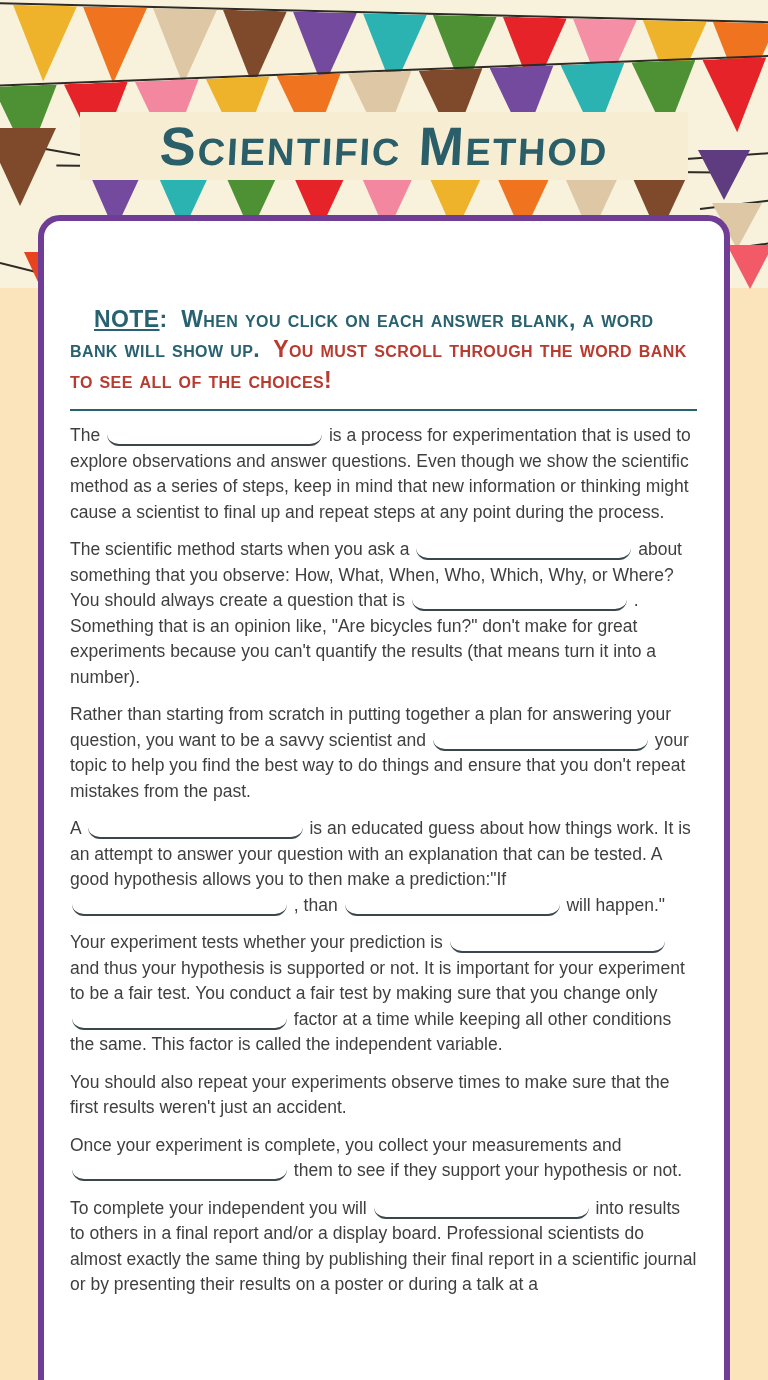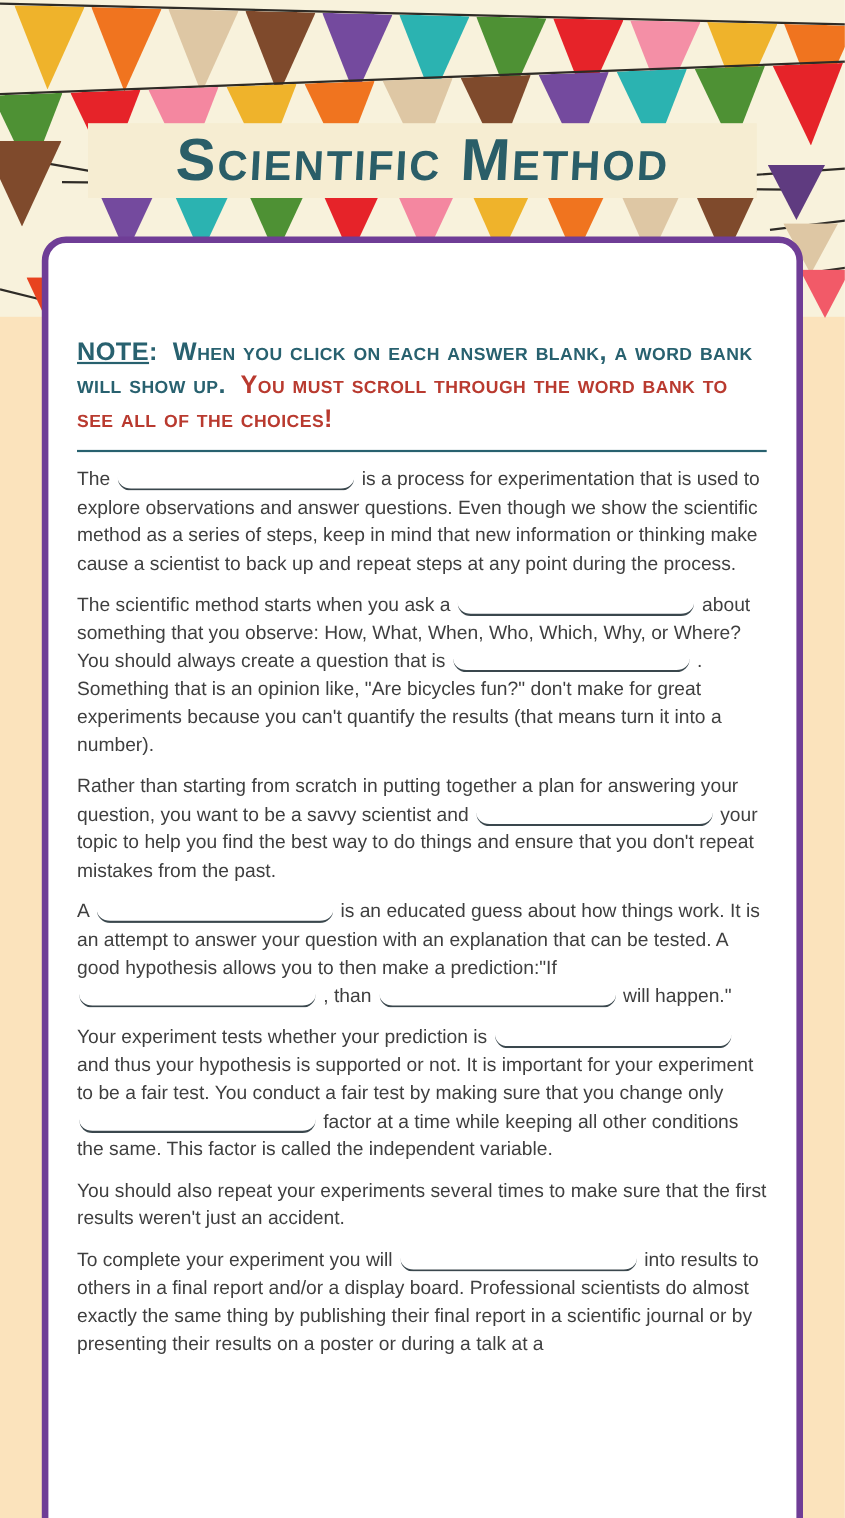--- a/index.html
+++ b/index.html
@@ -30,21 +30,21 @@
     background:#fff;border:6px solid var(--card-border,#6F3D96);
   }
   .instr-heading{
     color:var(--teal,#28616F);font-weight:700;font-variant:small-caps;
     font-size:23px;line-height:1.32;letter-spacing:.4px;white-space:pre-wrap;
   }
   .note{
     margin-top:9px;color:var(--teal,#28616F);font-weight:700;font-variant:small-caps;
     font-size:23px;line-height:1.32;letter-spacing:.4px;white-space:pre-wrap;
   }
-  .note .note-label{text-decoration:underline;}
+  .note .note-label{text-decoration:underline;margin-left:24px;}
   .note .warning{color:var(--red,#B93A2F);}
   .divider{margin-top:14px;border:none;border-top:2px solid var(--teal,#28616F);}
   .para{
     margin:12px 0 0 0;color:var(--body-text,#3F3F3F);
     font-size:17.5px;line-height:25.5px;letter-spacing:0;
   }
   .blank{
     display:inline-block;width:215px;height:12px;margin:0 2px;
     border-bottom:2px solid var(--blank-line,#3A474D);
     border-radius:0 0 12px 12px;vertical-align:-5px;cursor:pointer;
@@ -109,21 +109,22 @@
   </div>
 
 <div class="title-band" style="background: rgb(246, 237, 210);">
   <div class="title-text" style="color: rgb(42, 94, 104);">Scientific Method</div>
 </div>
 
 <div class="card" style="background: rgb(255, 255, 255);">
   <div class="note"><span class="note-label">NOTE</span><span>:  When you click on each answer blank, a word bank will show up.  </span><span class="warning">You must scroll through the word bank to see all of the choices!</span></div>
   <hr class="divider">
   <div>
-      <p class="para"><span>The </span><span class="blank"></span><span> is a process for experimentation that is used to explore observations and answer questions. Even though we show the scientific method as a series of steps, keep in mind that new information or thinking make cause a scientist to back up and repeat steps at any point during the process.</span></p>
+      <p class="para"><span>The </span><span class="blank"></span><span> is a process for experimentation that is used to explore observations and answer questions. Even though we show the scientific method as a series of steps, keep in mind that new information or thinking might cause a scientist to final up and repeat steps at any point during the process.</span></p>
       <p class="para"><span>The scientific method starts when you ask a </span><span class="blank"></span><span> about something that you observe: How, What, When, Who, Which, Why, or Where? You should always create a question that is </span><span class="blank"></span><span> . Something that is an opinion like, "Are bicycles fun?" don't make for great experiments because you can't quantify the results (that means turn it into a number).</span></p>
       <p class="para"><span>Rather than starting from scratch in putting together a plan for answering your question, you want to be a savvy scientist and </span><span class="blank"></span><span> your topic to help you find the best way to do things and ensure that you don't repeat mistakes from the past.</span></p>
       <p class="para"><span>A </span><span class="blank"></span><span> is an educated guess about how things work. It is an attempt to answer your question with an explanation that can be tested. A good hypothesis allows you to then make a prediction:"If </span><span class="blank"></span><span> , than </span><span class="blank"></span><span> will happen."</span></p>
       <p class="para"><span>Your experiment tests whether your prediction is </span><span class="blank"></span><span> and thus your hypothesis is supported or not. It is important for your experiment to be a fair test. You conduct a fair test by making sure that you change only </span><span class="blank"></span><span> factor at a time while keeping all other conditions the same. This factor is called the independent variable.</span></p>
-      <p class="para"><span>You should also repeat your experiments several times to make sure that the first results weren't just an accident.</span></p>
-      <p class="para"><span>To complete your experiment you will </span><span class="blank"></span><span> into results to others in a final report and/or a display board. Professional scientists do almost exactly the same thing by publishing their final report in a scientific journal or by presenting their results on a poster or during a talk at a</span></p>
+      <p class="para"><span>You should also repeat your experiments observe times to make sure that the first results weren't just an accident.</span></p>
+      <p class="para"><span>Once your experiment is complete, you collect your measurements and </span><span class="blank"></span><span> them to see if they support your hypothesis or not.</span></p>
+      <p class="para"><span>To complete your independent you will </span><span class="blank"></span><span> into results to others in a final report and/or a display board. Professional scientists do almost exactly the same thing by publishing their final report in a scientific journal or by presenting their results on a poster or during a talk at a</span></p>
     </div>
 </div>
 
 </body></html>

